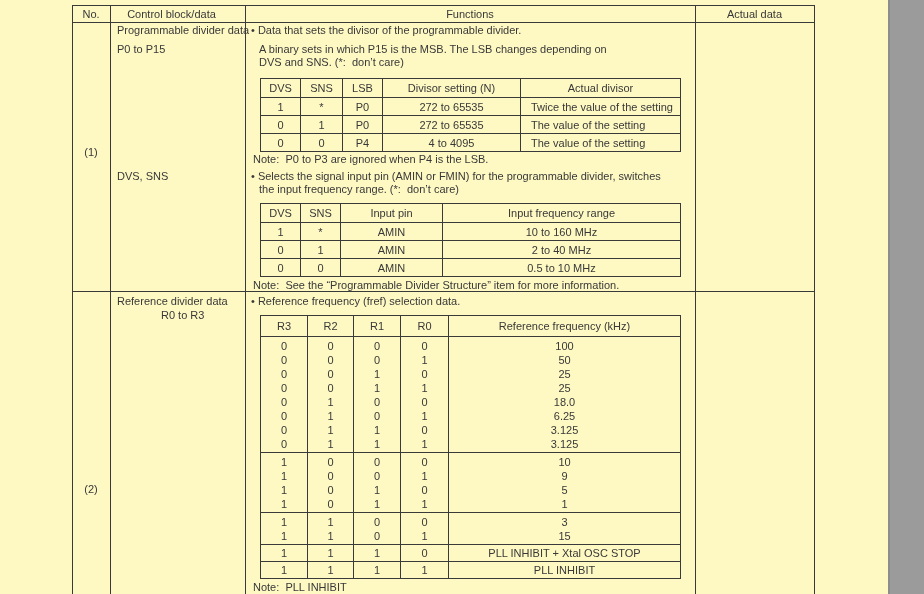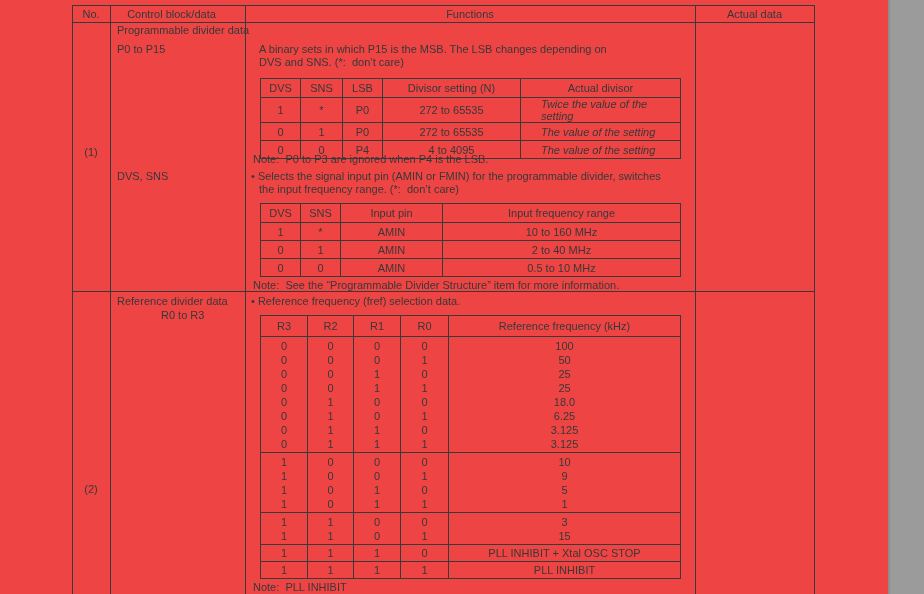--- a/index.html
+++ b/index.html
@@ -5,21 +5,21 @@
   :root{
     --ink:#383838;
     --line:#3a3a3a;
     --gutter:#9b9b9b;
     --gutter-edge:#8d8d8d;
   }
   html,body{margin:0;padding:0;background:#fff;}
   .page{
     position:relative;
     width:924px;height:594px;
-    background:#ef4444;
+    background:#fef9c3;
     overflow:hidden;
     font-family:"Liberation Sans", sans-serif;
     font-size:11px;
     color:var(--ink);
   }
   .gutter{
     position:absolute;top:0;right:0;
     width:36px;height:594px;
     background:var(--gutter);
     border-left:2px solid var(--gutter-edge);
@@ -36,21 +36,21 @@
     border:1px solid var(--line);
     font-weight:normal;
     text-align:center;
     padding:0;
     font-size:11px;
     color:var(--ink);
     overflow:hidden;
   }
   .nt th{height:18px;}
   .nt td{height:17px;}
-  .nt td.l{text-align:left;padding-left:20px;font-style:italic;}
+  .nt td.l{text-align:left;padding-left:10px;}
   .t-ref th{height:20px;}
   .gt td{vertical-align:top;}
   tr.gm td{padding:2px 0 1px;}
   tr.gm .ln{line-height:14px;text-align:center;}
   tr.gs td{height:16px;line-height:16px;}
 </style>
 </head>
 <body>
 
 <div class="page">
@@ -67,20 +67,21 @@
   <div class="vline" style="left:814px;top:5px;height:589px;"></div>
 
   <div class="cell-label" style="left:72px;top:8px;width:38px;">No.</div>
   <div class="cell-label" style="left:104px;top:8px;width:135px;">Control block/data</div>
   <div class="cell-label" style="left:245px;top:8px;width:450px;">Functions</div>
   <div class="cell-label" style="left:695px;top:8px;width:119px;">Actual data</div>
 
   <div class="cell-label" style="left:72px;top:146px;width:38px;">(1)</div>
   <div class="txt" style="left:117px;top:24px;">Programmable divider data</div>
   <div class="txt" style="left:117px;top:43px;">P0 to P15</div>
+  <div class="txt" style="left:251px;top:24px;">• Data that sets the divisor of the programmable divider.</div>
   <div class="txt" style="left:259px;top:43px;">A binary sets in which P15 is the MSB. The LSB changes depending on</div>
   <div class="txt" style="left:259px;top:56px;">DVS and SNS. (*:  don’t care)</div>
 
   <div class="tbl" style="left:260px;top:78px;">
       <table class="nt">
         <colgroup>
           <col style="width:40px">
           <col style="width:42px">
           <col style="width:40px">
           <col style="width:138px">

